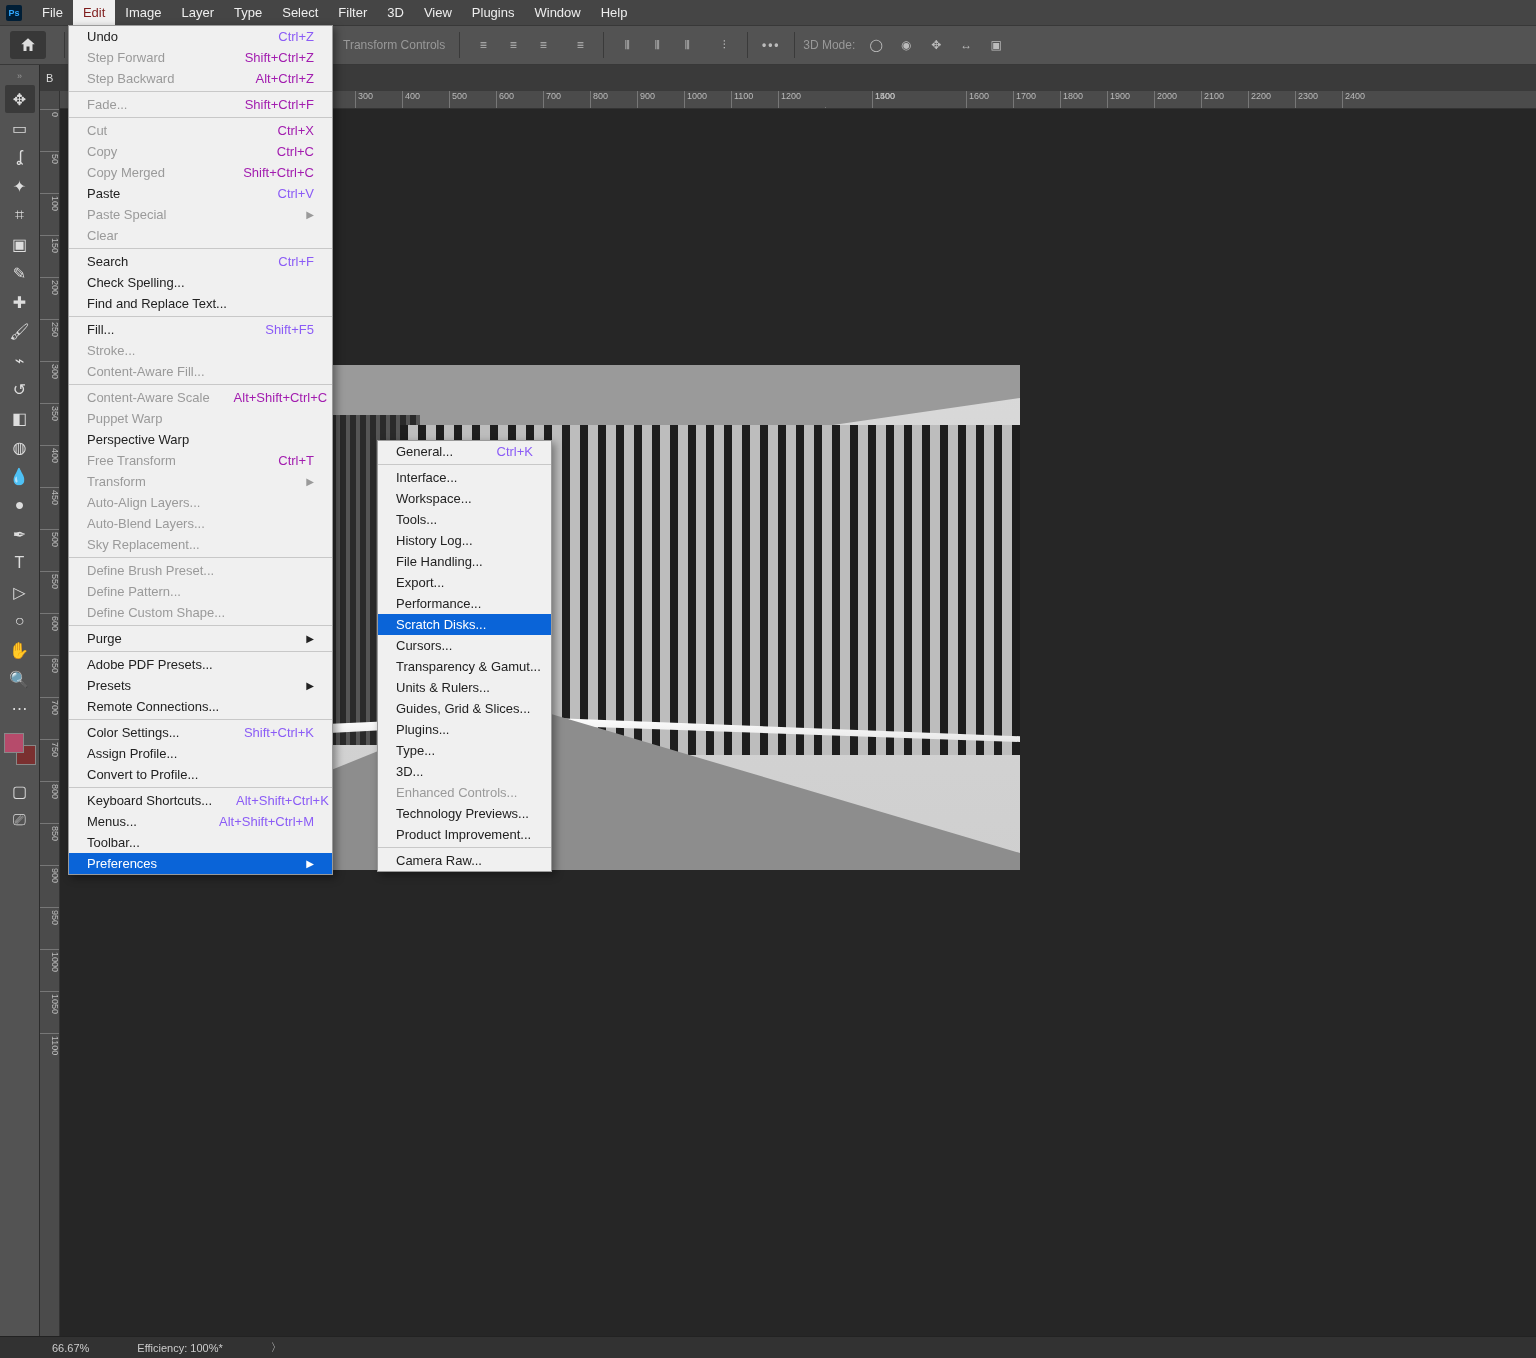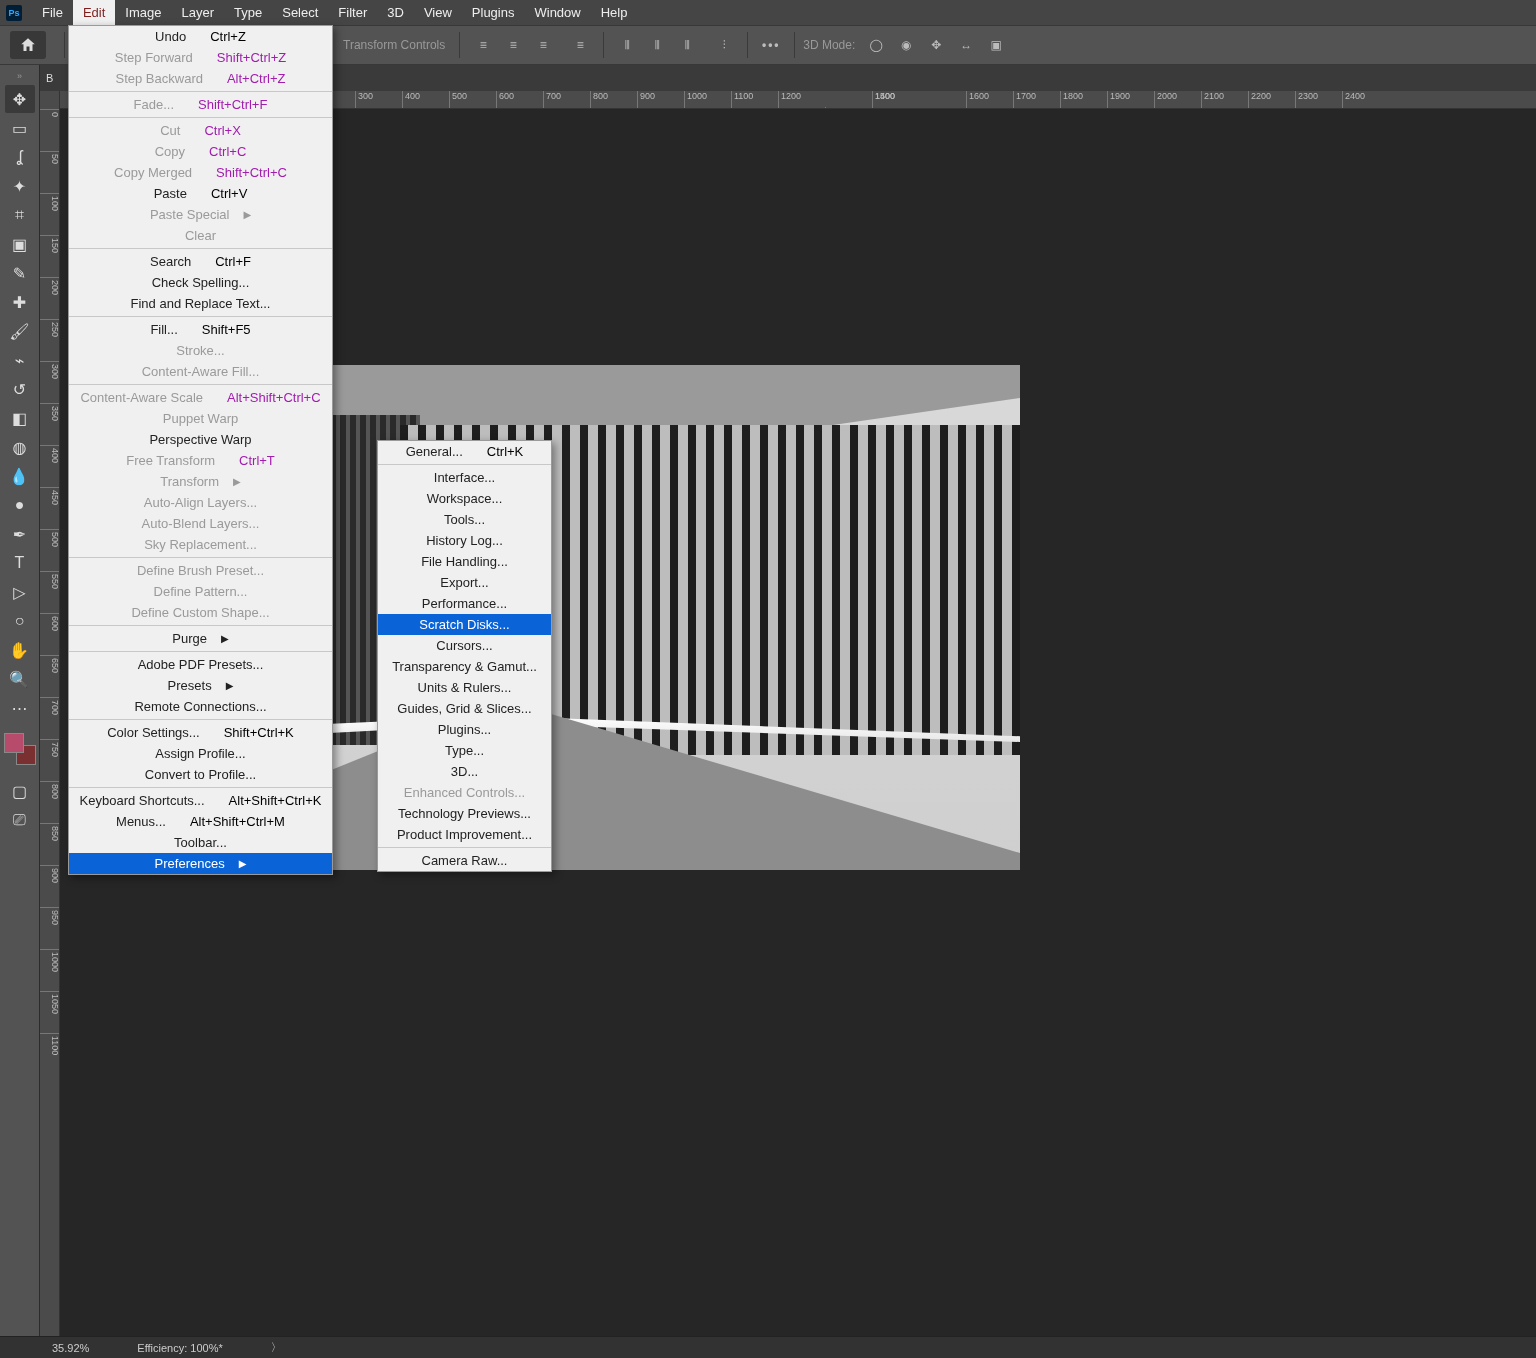--- a/index.html
+++ b/index.html
@@ -43,25 +43,25 @@
 .photo { position: absolute; left: 120px; top: 300px; width: 860px; height: 505px; background: #888; overflow: hidden; }
 .photo .sky { position: absolute; inset: 0; background: linear-gradient(#d9d9d9, #cfcfcf); }
 .photo .diag1 { position: absolute; left: 0; top: 0; right: 0; height: 110px; background: #9a9a9a; clip-path: polygon(0 0, 100% 0, 100% 30%, 38% 100%, 0 22%); }
 .photo .building1 { position: absolute; left: 0; top: 50px; width: 260px; height: 330px; background: repeating-linear-gradient(90deg,#2a2a2a 0 6px,#555 6px 10px); }
 .photo .building2 { position: absolute; left: 240px; top: 60px; width: 620px; height: 330px; background: repeating-linear-gradient(90deg,#1e1e1e 0 8px,#bdbdbd 8px 18px); }
 .photo .foreground { position: absolute; left: 0; bottom: 0; right: 0; height: 170px; background: #8d8d8d; clip-path: polygon(0 82%, 40% 0, 100% 90%, 100% 100%, 0 100%); }
 .photo .edge { position: absolute; left: 0; right: 0; bottom: 128px; height: 26px; background: linear-gradient(#fff,#e7e7e7); clip-path: polygon(0 60%, 40% 0, 100% 78%, 100% 100%, 40% 30%, 0 100%); }
 
 
 .menu { position: absolute; background: #f0f0f0; color: #222; font-size: 13px; box-shadow: 3px 3px 8px rgba(0,0,0,.4); border: 1px solid #9a9a9a; z-index: 50; }
-.menu .row { display: flex; justify-content: center; align-items: center; height: 21px; padding: 0 18px; cursor: default; white-space: nowrap; }
+.menu .row { display: flex; justify-content: space-between; align-items: center; height: 21px; padding: 0 18px; cursor: default; white-space: nowrap; }
 .menu .row.disabled { color: #9a9a9a; }
 .menu .row.highlight { background: #0a64d8; color: #fff; }
 .menu .row .arrowr { font-size: 10px; margin-left: 14px; }
-.menu .row .short { color: #000000; margin-left: 24px; }
+.menu .row .short { color: #8b5cf6; margin-left: 24px; }
 .menu .row.disabled .short { color: #a21caf; }
 .menu hr { border: none; border-top: 1px solid #c8c8c8; margin: 2px 0; }
 #edit-menu { left: 68px; top: 25px; width: 265px; }
 #pref-menu { left: 333px; top: 440px; width: 175px; margin-left: 44px; }
 
 
 .statusbar { height: 22px; background: #323232; border-top: 1px solid #222; display: flex; align-items: center; font-size: 11px; color: #ccc; padding-left: 52px; gap: 48px; }
 </style>
 </head>
 <body>
@@ -207,21 +207,21 @@
         <div class="diag1"></div>
         <div class="building1"></div>
         <div class="building2"></div>
         <div class="edge"></div>
         <div class="foreground"></div>
     </div>
   </div>
 </div>
 
 <div class="statusbar">
-  <span>35.92%</span>
+  <span>66.67%</span>
   <span>Efficiency: 100%*</span>
   <span>〉</span>
 </div>
 
 <div class="menu" id="edit-menu">
     <div class="row">
       <span>Undo</span>
       <span class="short">Ctrl+Z</span>
     </div>
     <div class="row disabled">

